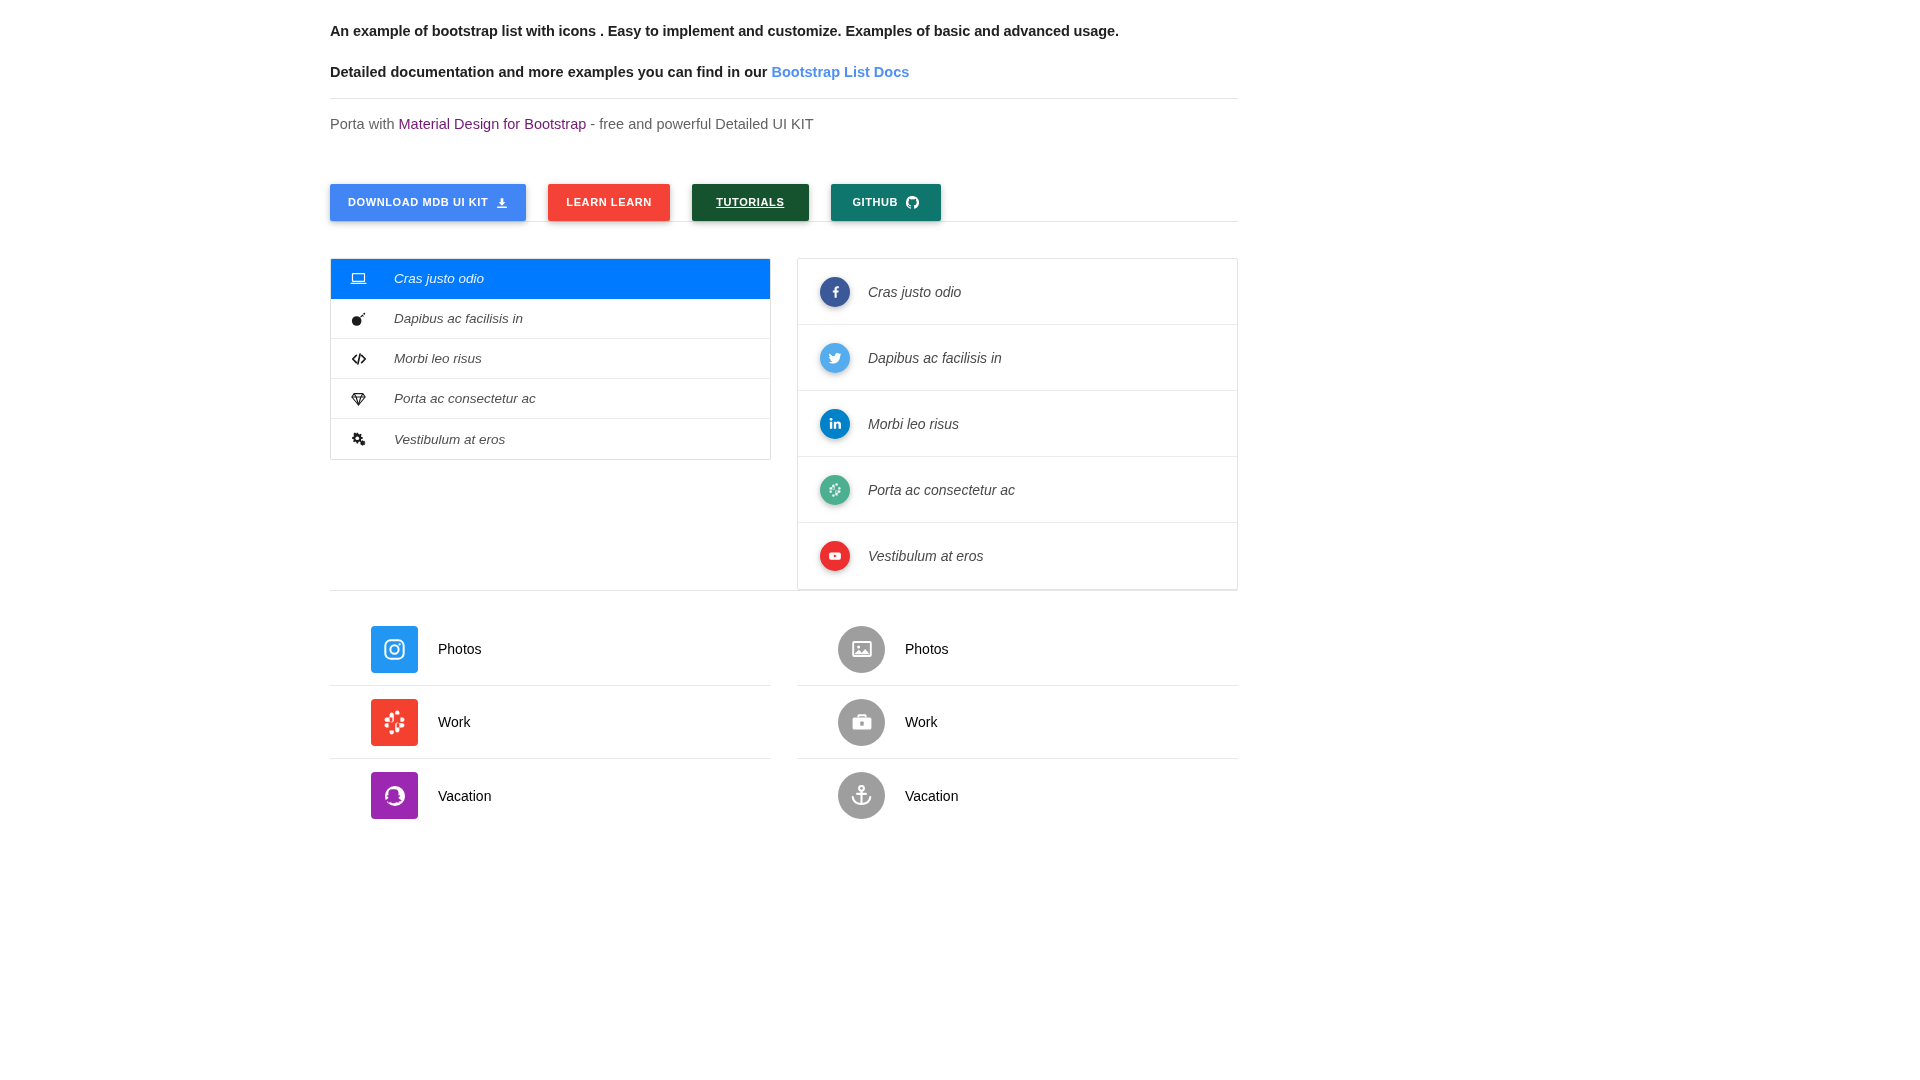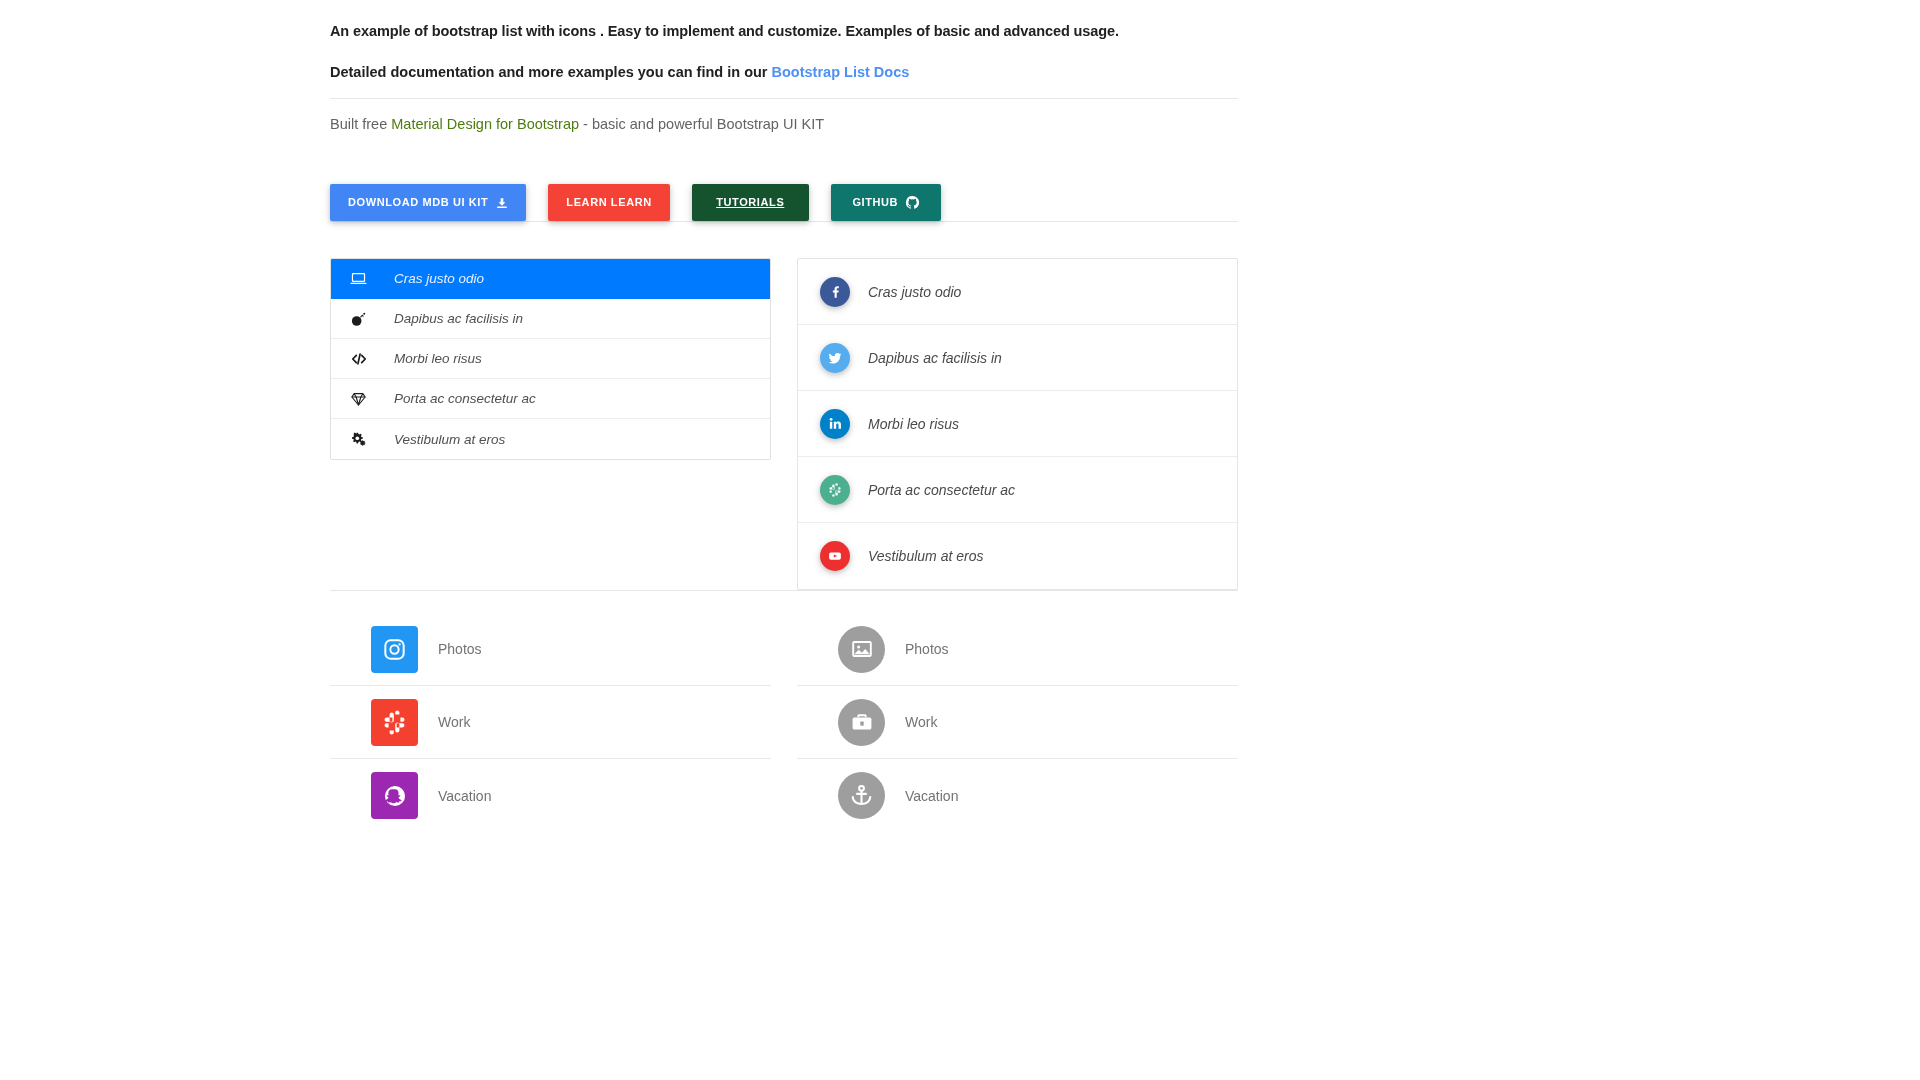--- a/index.html
+++ b/index.html
@@ -52,21 +52,21 @@
     width: 908px;
   }
   .rule-1 { margin-top: 40px; }
 
   .built {
     font-size: 14.5px;
     color: #636363;
     margin-top: 17px;
     font-weight: 400;
   }
-  .built a { color: #4d7c0f; }
+  .built a { color: #701a75; }
 
   
   .btn-row {
     margin-top: 20px;
     display: flex;
     align-items: flex-start;
   }
   .btn {
     border: none;
     color: #fff;
@@ -200,37 +200,37 @@
     width: 47px; height: 47px;
     border-radius: 50%;
     background: #9e9e9e;
     display: flex; align-items: center; justify-content: center;
     flex: 0 0 47px;
     margin-left: 41px;
   }
   .blist-label {
     margin-left: 20px;
     font-size: 14px;
-    color: #737373;
+    color: #000000;
   }
   svg { display: block; }
 </style>
 </head>
 <body>
 
 <div class="page">
   <div class="container">
 
     <p class="intro-lead">An example of bootstrap list with icons . Easy to implement and customize. Examples of basic and advanced usage.</p>
 
     <p class="intro-sub"><span>Detailed documentation and more examples you can find in our </span><a href="#">Bootstrap List Docs</a></p>
 
     <hr class="rule rule-1">
 
-    <p class="built"><span>Built free </span><a href="#">Material Design for Bootstrap</a><span> - basic and powerful Bootstrap UI KIT</span></p>
+    <p class="built"><span>Porta with </span><a href="#">Material Design for Bootstrap</a><span> - free and powerful Detailed UI KIT</span></p>
 
     <div class="btn-row">
       <button class="btn btn-blue">
         <span>DOWNLOAD MDB UI KIT</span>
         <span class="bi">
           <svg width="12" height="12" viewBox="0 0 16 16" fill="#fff">
               <path d="M8 11.5 3.5 7h2.7V1.5h3.6V7h2.7L8 11.5z"></path>
               <rect x="1.5" y="12.6" width="13" height="2.2" rx="0.6"></rect>
             </svg>
         </span>

